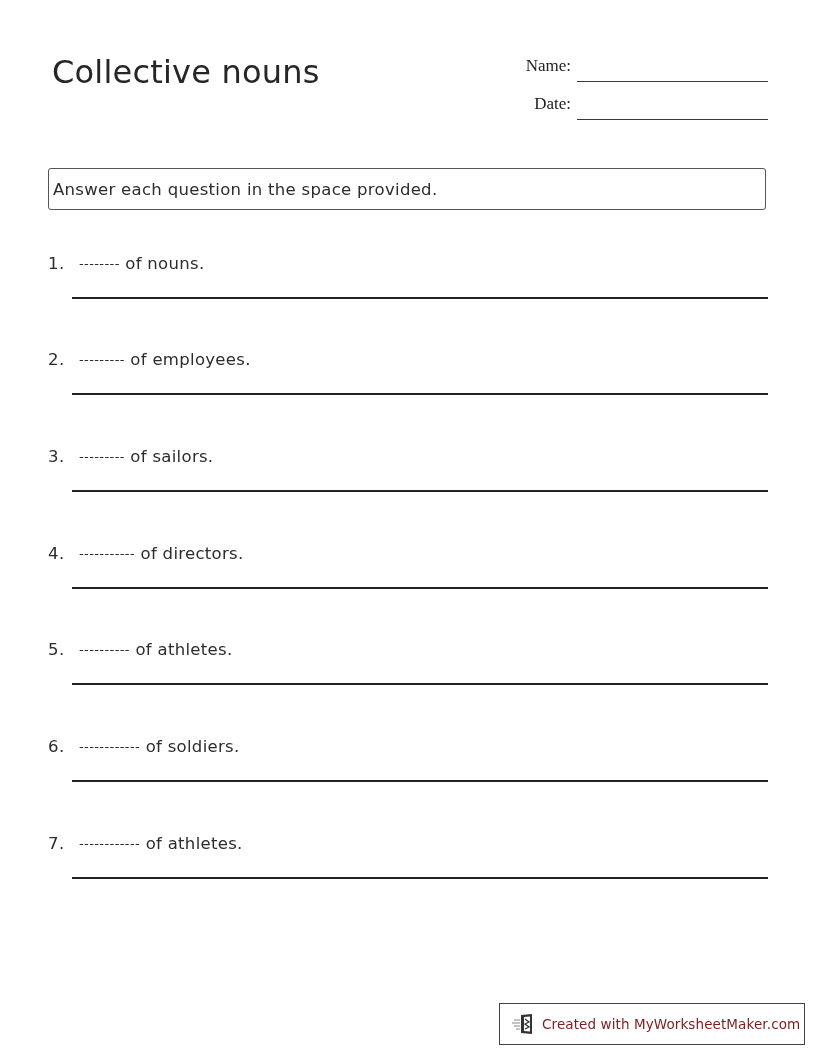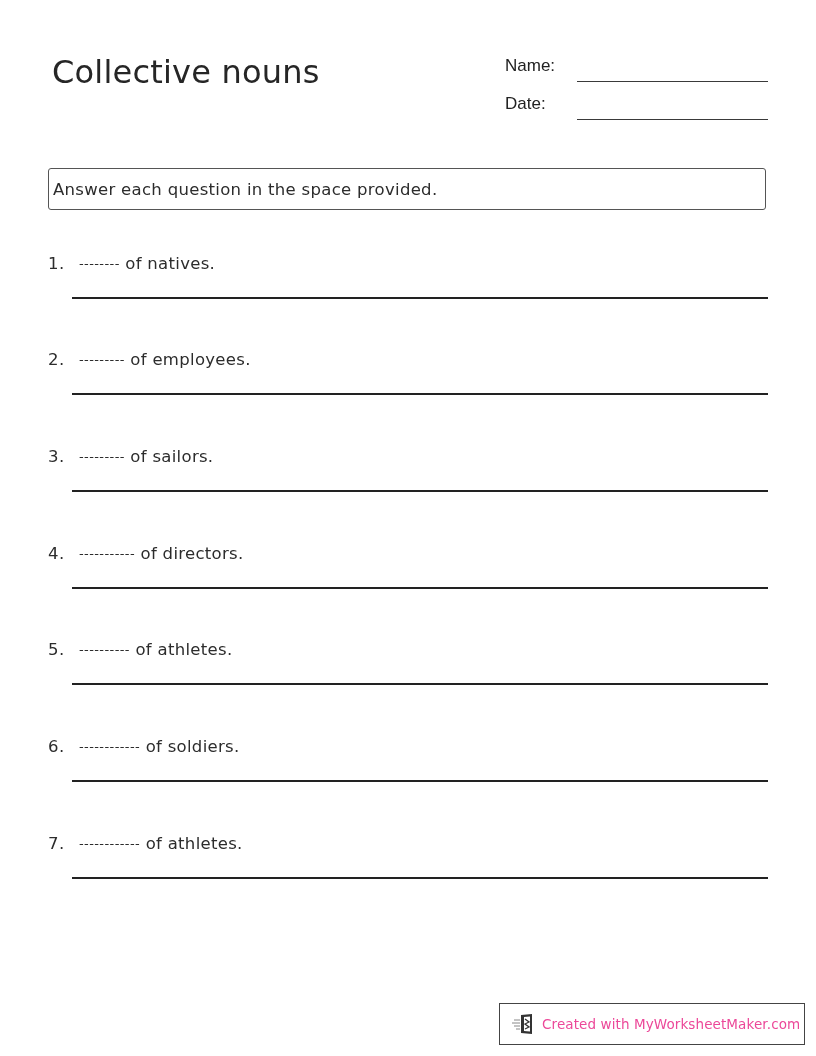--- a/index.html
+++ b/index.html
@@ -28,25 +28,25 @@
     }
     .meta-row {
       position: absolute;
       left: 505px;
       width: 263px;
       height: 24px;
       display: flex;
       align-items: flex-end;
     }
     .meta-row .meta-label {
-      font-family: Liberation Sans, sans-serif;
+      font-family: Liberation Serif, serif;
       font-size: 17px;
       color: #222;
       width: 66px;
-      text-align: left;
+      text-align: right;
       padding-right: 6px;
       line-height: 20px;
     }
     .meta-row .meta-line {
       flex: 1;
       border-bottom: 1.5px solid #3a3a3a;
       height: 14px;
       margin-bottom: -6px;
     }
     .meta-name { top: 52px; }
@@ -123,21 +123,21 @@
       background: #fff;
     }
     .footer-badge .logo {
       width: 26px;
       height: 24px;
       margin-right: 4px;
       display: inline-block;
     }
     .footer-badge .footer-text {
       font-size: 13.5px;
-      color: #ec4899;
+      color: #7f1d1d;
       letter-spacing: 0.1px;
     }
   </style>
 </head>
 <body>
 
 <h1 class="title">Collective nouns</h1>
 
 <div class="meta-row meta-name">
   <span class="meta-label">Name:</span>
@@ -147,21 +147,21 @@
   <span class="meta-label">Date:</span>
   <span class="meta-line"></span>
 </div>
 
 <div class="instructions">
   <span>Answer each question in the space provided.</span>
 </div>
 
 <div class="question" style="top:253px;">
   <span class="q-num">1.</span>
-  <span class="q-text"><span class="blank">--------</span><span> of natives.</span></span>
+  <span class="q-text"><span class="blank">--------</span><span> of nouns.</span></span>
   <div class="answer-line"></div>
 </div>
 
 <div class="question" style="top:349px;">
   <span class="q-num">2.</span>
   <span class="q-text"><span class="blank">---------</span><span> of employees.</span></span>
   <div class="answer-line"></div>
 </div>
 
 <div class="question" style="top:446px;">

